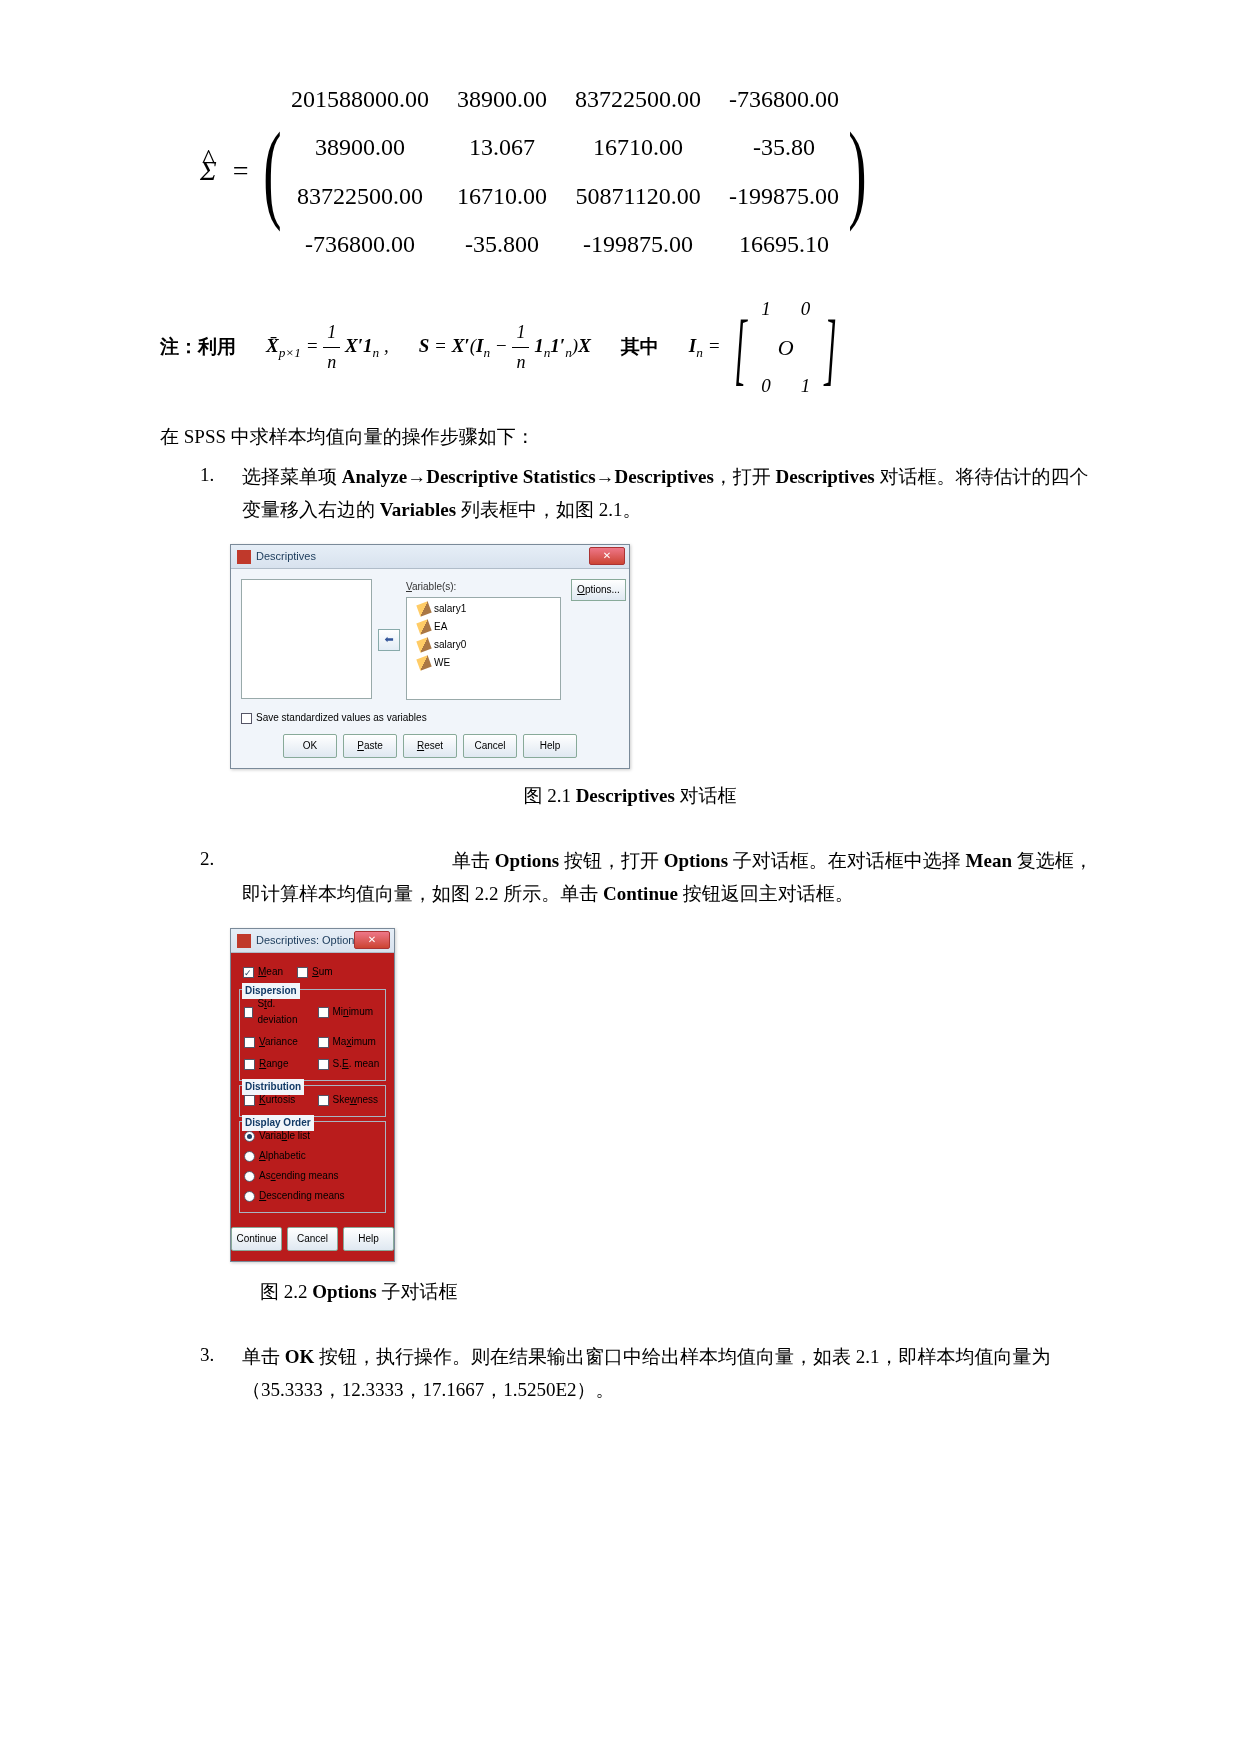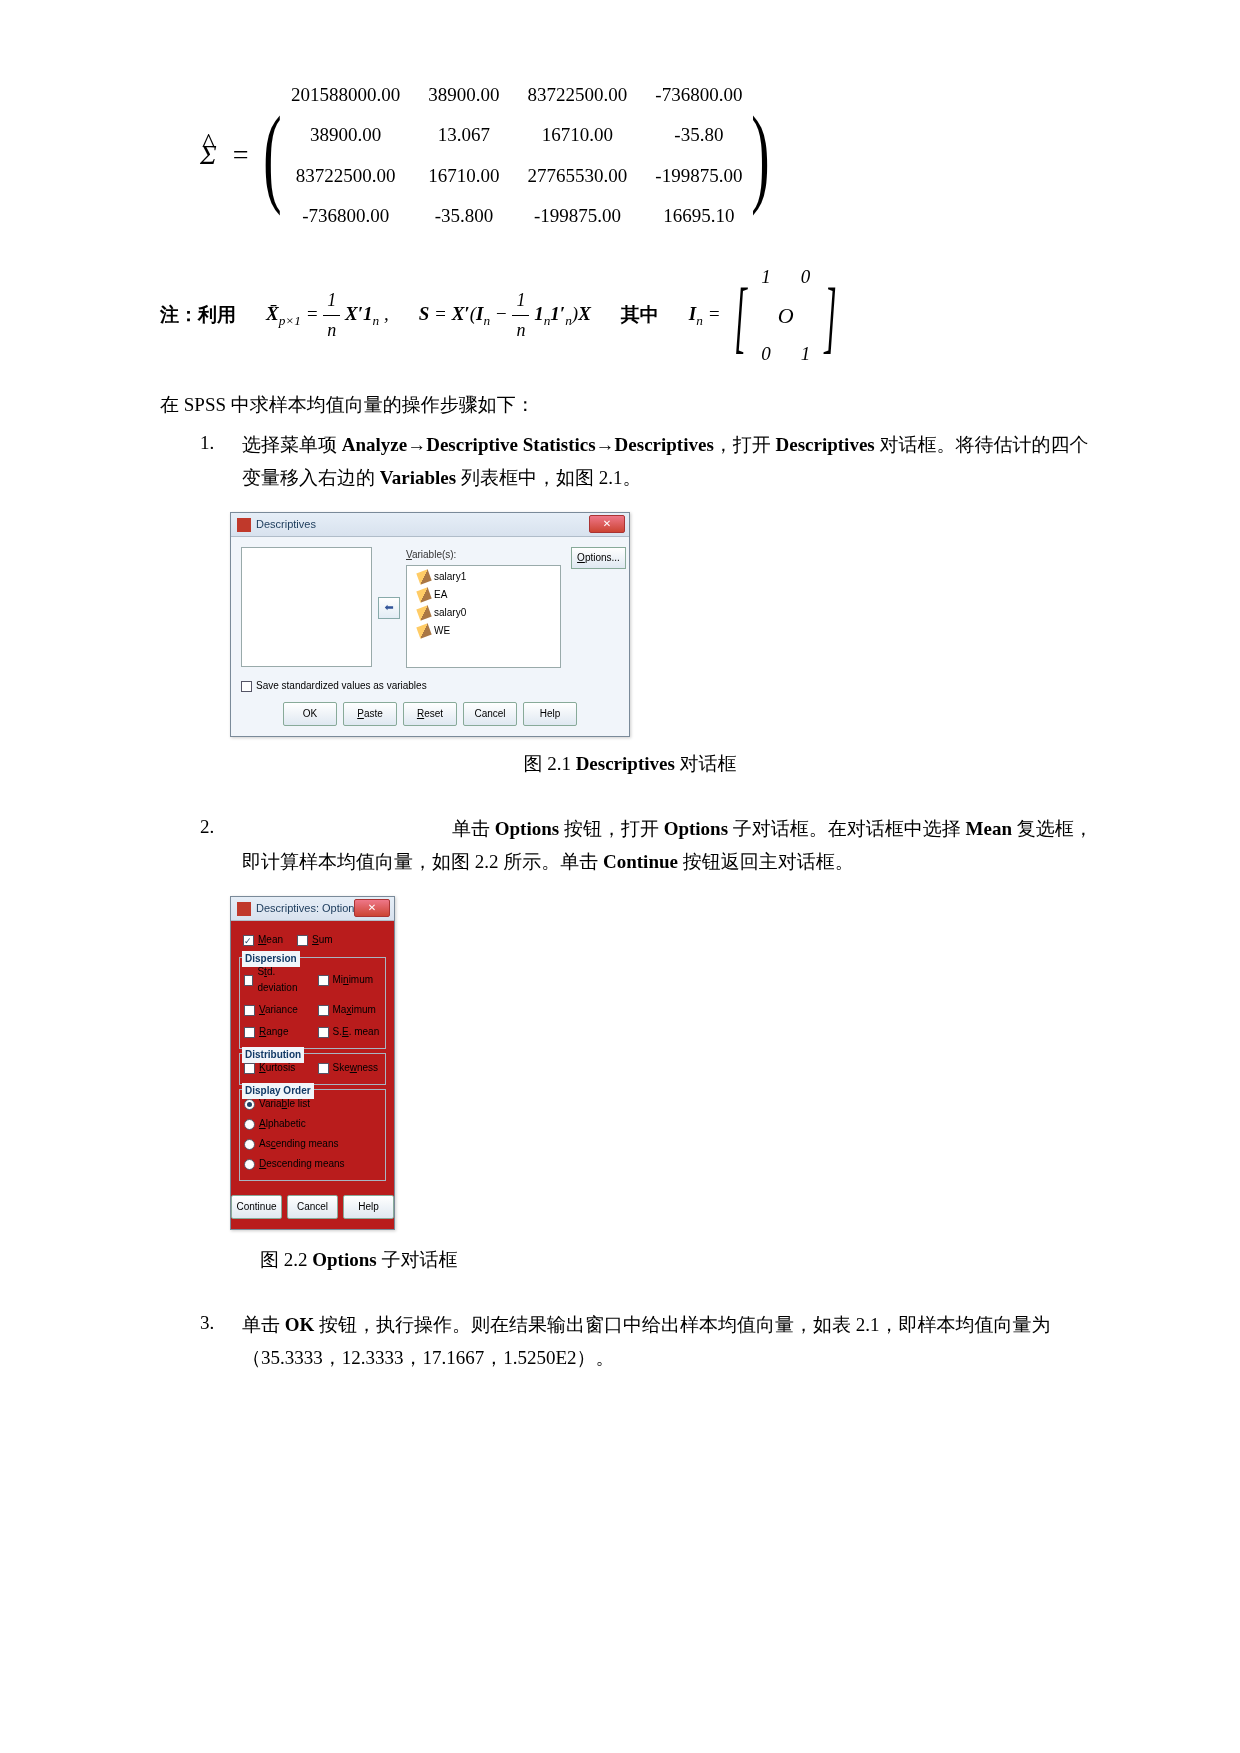--- a/index.html
+++ b/index.html
@@ -21,21 +21,21 @@
     }
     .sigma-label { font-size: 28px; margin-right: 10px; font-family: serif; font-style: italic; position: relative; }
     .hat { position: absolute; top: -12px; left: 2px; font-style: normal; }
     .eq { font-size: 28px; margin: 0 6px; }
     .paren { font-size: 110px; line-height: 0.9; font-family: serif; transform: scaleX(0.5); display: inline-block; }
     .matrix-grid {
       display: inline-grid;
       grid-template-columns: repeat(4, auto);
       column-gap: 28px;
       row-gap: 10px;
-      font-size: 19px;
+      font-size: 24px;
       text-align: center;
     }
     .formula-row {
       display: flex;
       align-items: center;
       gap: 30px;
       margin-bottom: 20px;
       flex-wrap: nowrap;
       font-size: 19px;
     }
@@ -136,21 +136,21 @@
     <span>201588000.00</span>
     <span>38900.00</span>
     <span>83722500.00</span>
     <span>-736800.00</span>
     <span>38900.00</span>
     <span>13.067</span>
     <span>16710.00</span>
     <span>-35.80</span>
     <span>83722500.00</span>
     <span>16710.00</span>
-    <span>27765530.00</span>
+    <span>50871120.00</span>
     <span>-199875.00</span>
     <span>-736800.00</span>
     <span>-35.800</span>
     <span>-199875.00</span>
     <span>16695.10</span>
   </span>
   <span class="paren">)</span>
 </div>
 
 <div class="formula-row">

